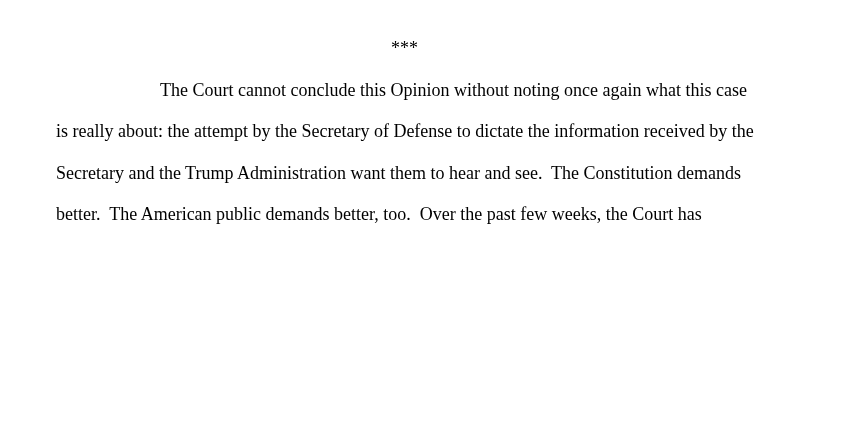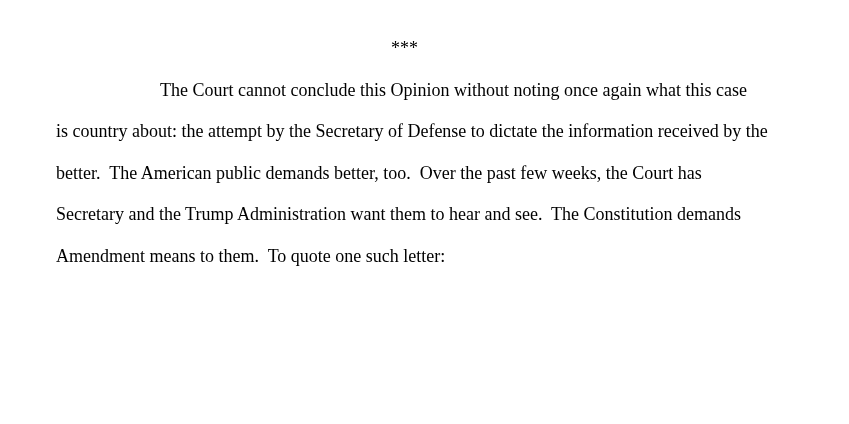--- a/index.html
+++ b/index.html
@@ -47,19 +47,18 @@
   }
 </style>
 </head>
 <body>
 
 <div class="page">
   <div class="content">
     <span class="separator">***</span>
     <p class="para">
       <span class="doc-line first-line">The Court cannot conclude this Opinion without noting once again what this case</span>
-      <span class="doc-line">is country about: the attempt by the Secretary of Defense to dictate the information received by the</span>
+      <span class="doc-line">is really about: the attempt by the Secretary of Defense to dictate the information received by the</span>
+      <span class="doc-line">Secretary and the Trump Administration want them to hear and see.  The Constitution demands</span>
       <span class="doc-line">better.  The American public demands better, too.  Over the past few weeks, the Court has</span>
-      <span class="doc-line">Secretary and the Trump Administration want them to hear and see.  The Constitution demands</span>
-      <span class="doc-line">Amendment means to them.  To quote one such letter:</span>
     </p>
   </div>
 </div>
 
 </body></html>

